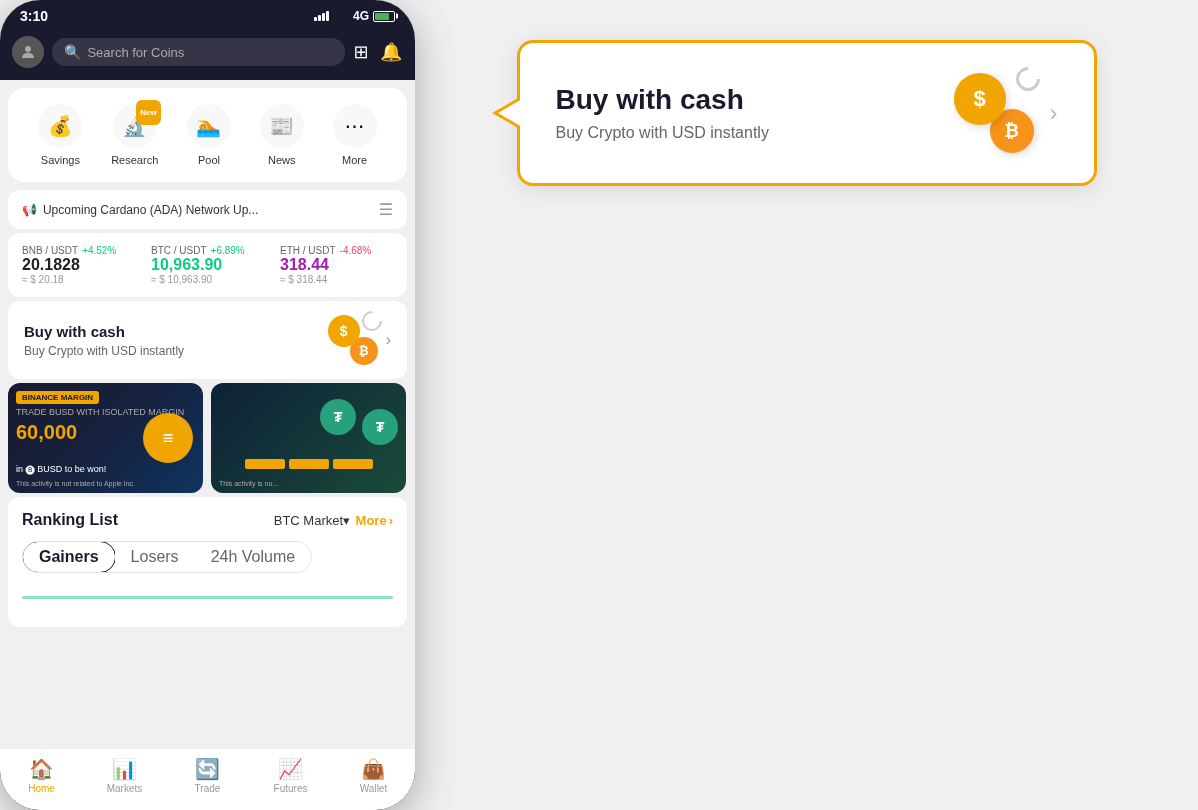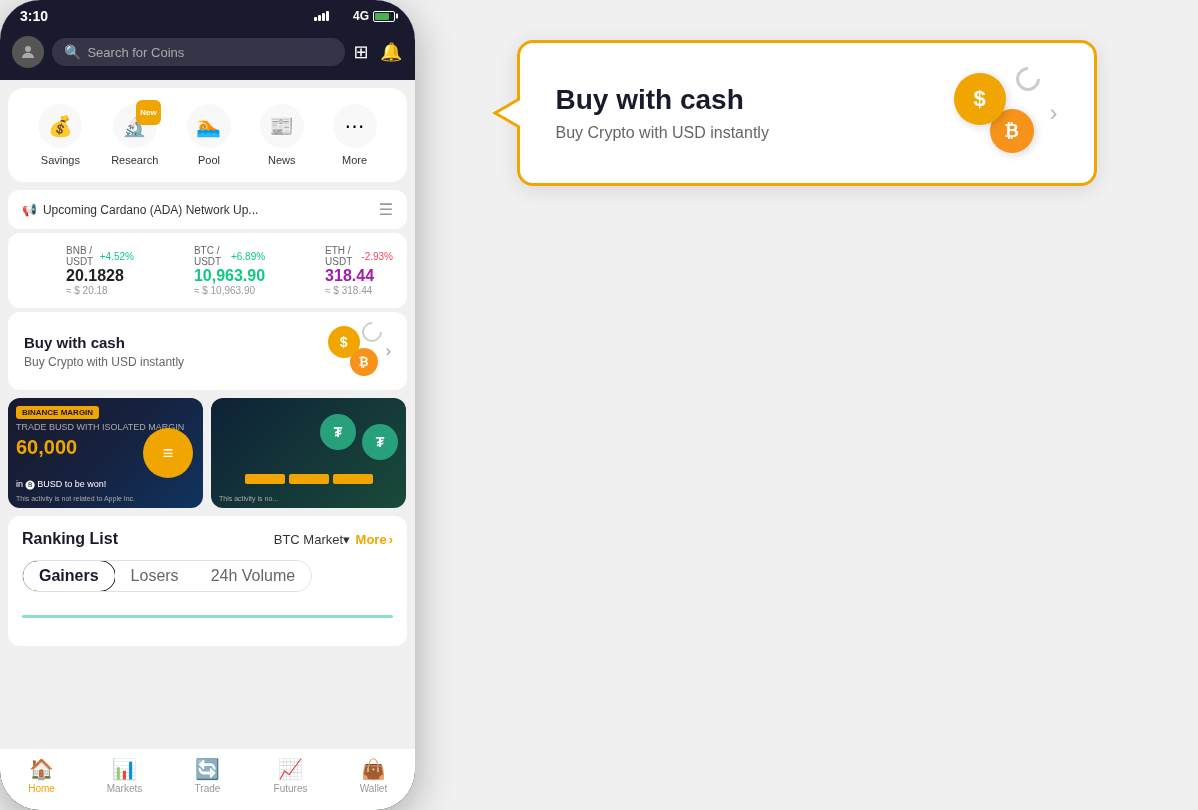--- a/index.html
+++ b/index.html
@@ -181,21 +181,21 @@
     .announcement-text { font-size: 12px; color: #333; display: flex; align-items: center; gap: 6px; }
 
     
     .price-ticker {
       background: white;
       border-radius: 12px;
       margin: 4px 8px;
       padding: 12px 14px;
     }
     .price-row { display: flex; gap: 16px; align-items: flex-start; }
-    .price-item { flex: 1; margin-left: 44px; }
+    .price-item { flex: 1; }
     .price-pair { font-size: 10px; color: #666; }
     .price-change-pos { color: #0ecb81; font-size: 10px; }
     .price-change-neg { color: #f6465d; font-size: 10px; }
     .price-value { font-size: 16px; font-weight: 700; color: #0ecb81; }
     .price-value-neg { font-size: 16px; font-weight: 700; color: #a21caf; }
     .price-value-dark { font-size: 16px; font-weight: 700; color: #222; }
     .price-usd { font-size: 10px; color: #999; }
 
     
     .buy-cash-card {
@@ -243,21 +243,21 @@
       font-size: 12px;
       font-weight: bold;
       z-index: 1;
     }
     .arrow-right { color: #999; font-size: 16px; }
 
     
     .promo-banners {
       display: flex;
       gap: 8px;
-      margin: 8px 8px;
+      margin: 0 8px;
       overflow: hidden;
     }
     .promo-banner {
       flex-shrink: 0;
       width: 195px;
       height: 110px;
       border-radius: 12px;
       overflow: hidden;
       position: relative;
     }
@@ -600,21 +600,21 @@
             <div style="display:flex;gap:4px;align-items:center;">
               <span class="price-pair">BTC / USDT</span>
               <span class="price-change-pos">+6.89%</span>
             </div>
             <div class="price-value">10,963.90</div>
             <div class="price-usd">≈ $ 10,963.90</div>
           </div>
           <div class="price-item">
             <div style="display:flex;gap:4px;align-items:center;">
               <span class="price-pair">ETH / USDT</span>
-              <span class="price-change-neg">-2.93%</span>
+              <span class="price-change-neg">-4.68%</span>
             </div>
             <div class="price-value-neg">318.44</div>
             <div class="price-usd">≈ $ 318.44</div>
           </div>
         </div>
       </div>
 
       <div class="buy-cash-card">
         <div class="buy-cash-left">
           <h3>Buy with cash</h3>

